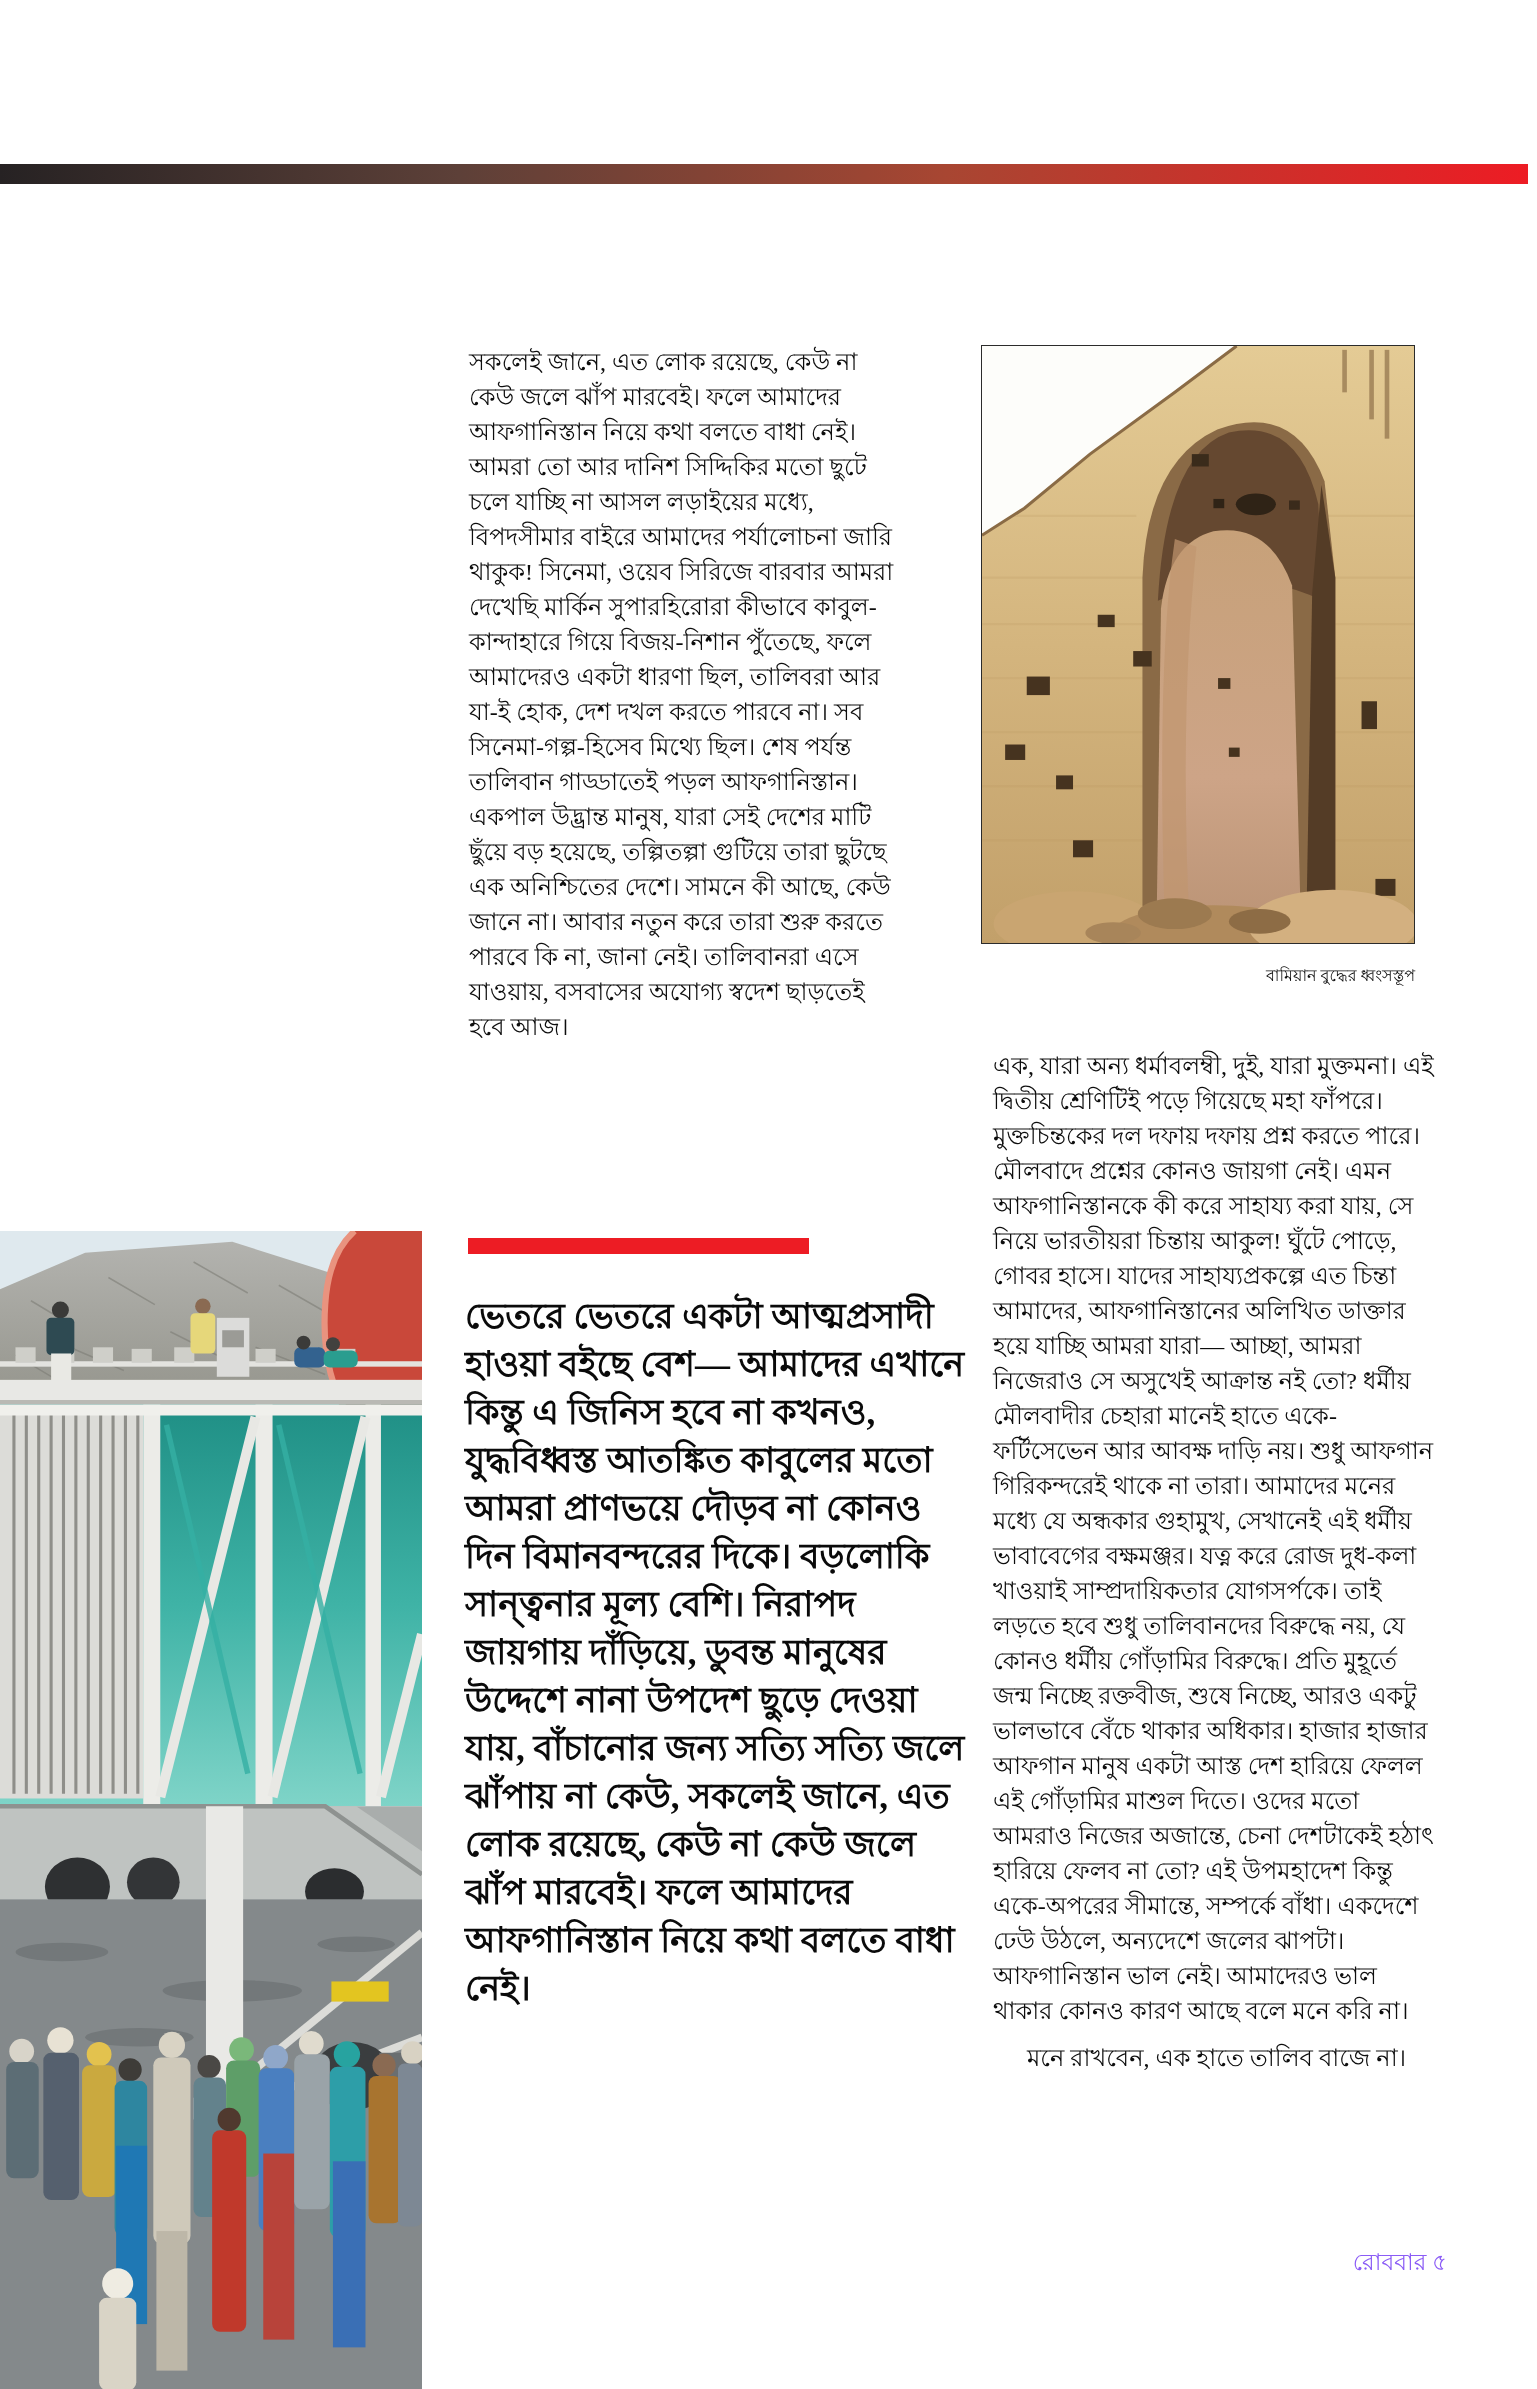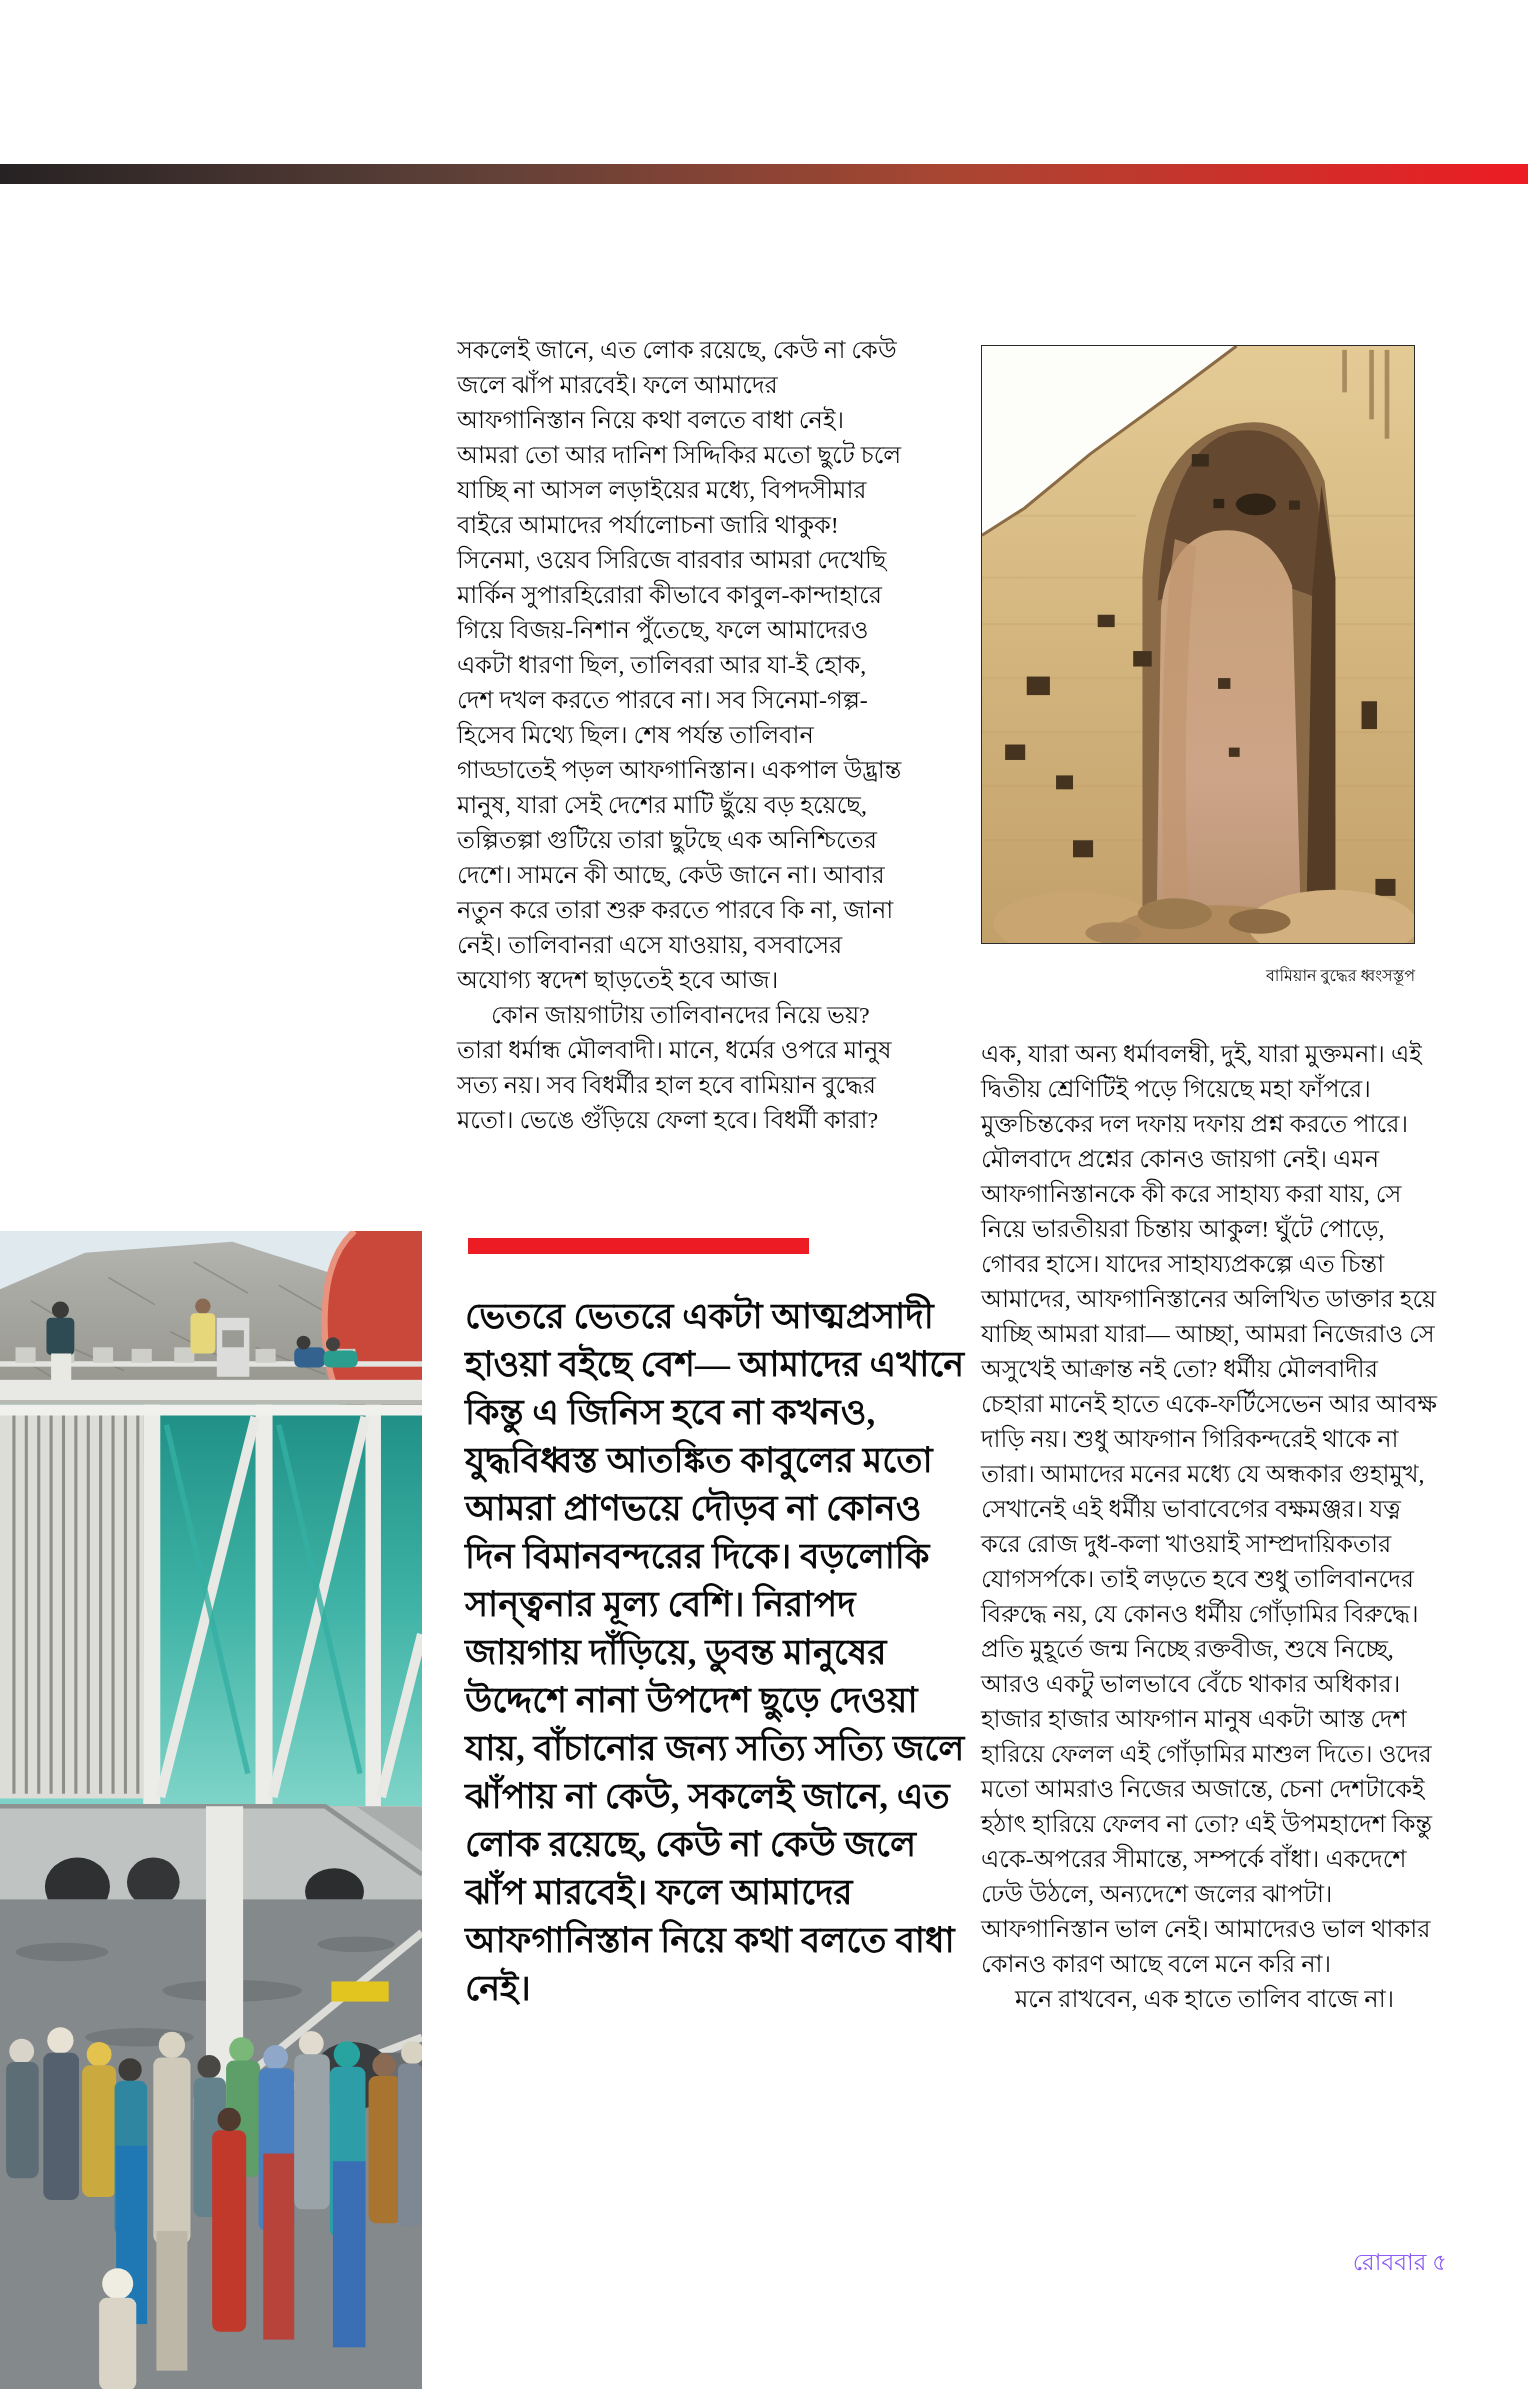--- a/index.html
+++ b/index.html
@@ -18,21 +18,21 @@
   }
   .body-col{
     position:absolute;
     font-size:24px;
     line-height:35px;
     text-align:left;
     color:#0d0d0d;
   }
   .col1{left:457px;top:333px;width:451px;}
   .col2{left:981px;top:1037px;width:465px;}
-  .body-col p{margin:0;}
+  .body-col p{margin:12px;}
   .body-col p.indent{text-indent:34px;}
   .buddha-figure{
     position:absolute;left:981px;top:345px;width:434px;
   }
   .buddha-frame{
     width:434px;height:599px;border:1.6px solid #2b2b2b;box-sizing:border-box;
     display:block;
   }
   .photo-caption{
     margin-top:18.6px;
@@ -60,21 +60,20 @@
 </style>
 </head>
 <body>
 
 <div class="page">
 
   <div class="top-bar"></div>
 
   <div class="body-col col1">
     <p>সকলেই জানে, এত লোক রয়েছে, কেউ না কেউ জলে ঝাঁপ মারবেই। ফলে আমাদের আফগানিস্তান নিয়ে কথা বলতে বাধা নেই। আমরা তো আর দানিশ সিদ্দিকির মতো ছুটে চলে যাচ্ছি না আসল লড়াইয়ের মধ্যে, বিপদসীমার বাইরে আমাদের পর্যালোচনা জারি থাকুক! সিনেমা, ওয়েব সিরিজে বারবার আমরা দেখেছি মার্কিন সুপারহিরোরা কীভাবে কাবুল-কান্দাহারে গিয়ে বিজয়-নিশান পুঁতেছে, ফলে আমাদেরও একটা ধারণা ছিল, তালিবরা আর যা-ই হোক, দেশ দখল করতে পারবে না। সব সিনেমা-গল্প-হিসেব মিথ্যে ছিল। শেষ পর্যন্ত তালিবান গাড্ডাতেই পড়ল আফগানিস্তান। একপাল উদ্ভ্রান্ত মানুষ, যারা সেই দেশের মাটি ছুঁয়ে বড় হয়েছে, তল্পিতল্পা গুটিয়ে তারা ছুটছে এক অনিশ্চিতের দেশে। সামনে কী আছে, কেউ জানে না। আবার নতুন করে তারা শুরু করতে পারবে কি না, জানা নেই। তালিবানরা এসে যাওয়ায়, বসবাসের অযোগ্য স্বদেশ ছাড়তেই হবে আজ।</p>
-    <p class="indent">কোন জায়গাটায় তালিবানদের নিয়ে ভয়? তারা ধর্মান্ধ মৌলবাদী। মানে, ধর্মের ওপরে মানুষ সত্য নয়। সব বিধর্মীর হাল হবে বামিয়ান বুদ্ধের মতো। ভেঙে গুঁড়িয়ে ফেলা হবে। বিধর্মী কারা?</p>
   </div>
 
   <figure class="buddha-figure" style="margin:0">
     <svg class="buddha-frame" viewBox="0 0 560 773" preserveAspectRatio="none">
       <defs>
         <linearGradient id="sandGrad" x1="0" y1="0" x2="0" y2="1">
           <stop offset="0" stop-color="#e4cb95"></stop>
           <stop offset="0.5" stop-color="#d4b57e"></stop>
           <stop offset="1" stop-color="#c2a06a"></stop>
         </linearGradient>

